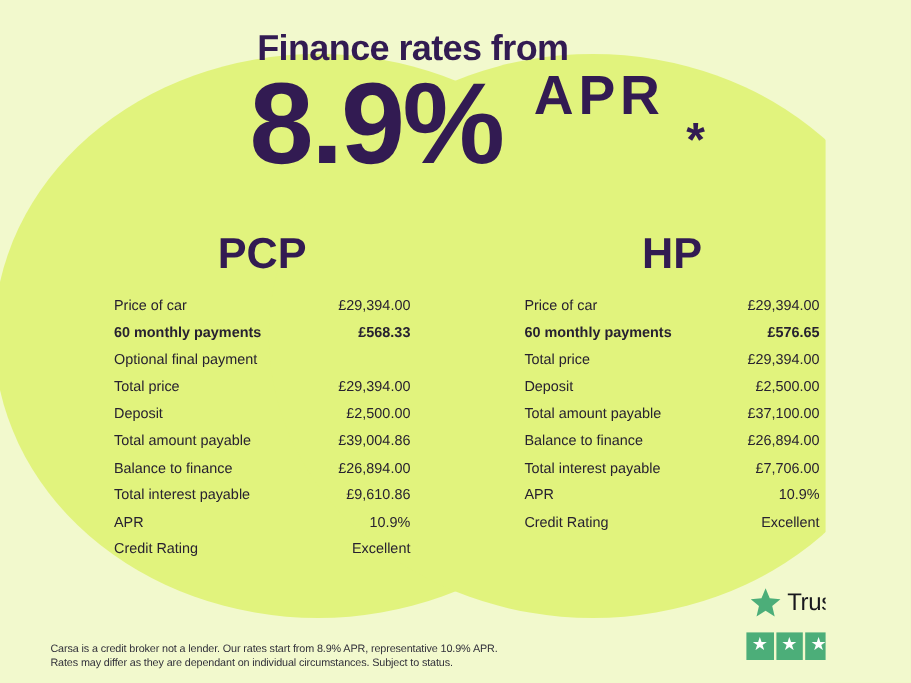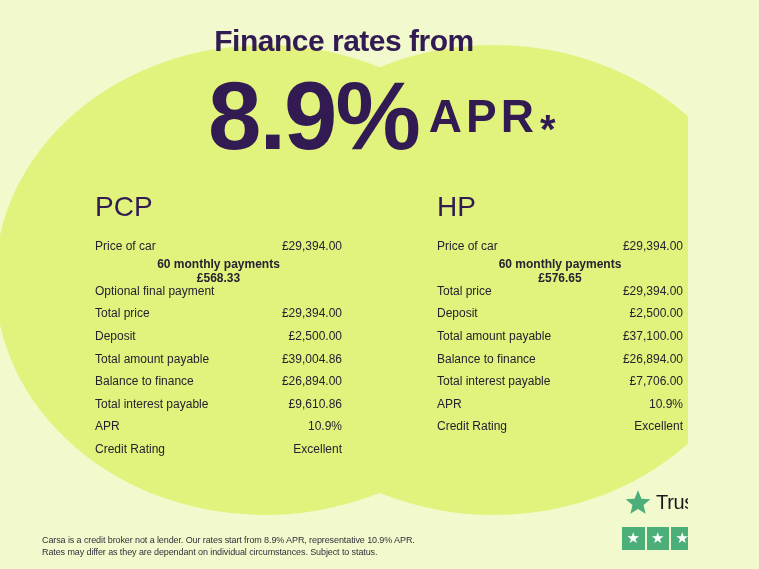--- a/index.html
+++ b/index.html
@@ -31,50 +31,51 @@
     margin: 0;
     text-align: center;
     font-size: 30px;
     font-weight: bold;
     letter-spacing: -0.5px;
     color: var(--purple, #321b52);
   }
 
   .rate-row {
     position: absolute;
-    left: 208px; top: 68px;
-    display: flex;
-    align-items: center;
+    left: 208px; top: 56px;
+    display: flex;
+    align-items: flex-start;
     color: var(--purple, #321b52);
     white-space: nowrap;
+    gap: 16px;
   }
   .rate   { font-size: 96px; font-weight: bold; line-height: 1; letter-spacing: -2px; }
   .apr    { font-size: 46px; font-weight: bold; line-height: 1; letter-spacing: 4px; margin-left: 10px; }
   .ast    { font-size: 40px; font-weight: bold; line-height: 1; align-self: flex-start; margin-top: 41px; margin-left: 2px; }
 
   .col { position: absolute; top: 192px; }
   .col-pcp { left: 95px;  width: 247px; }
   .col-hp  { left: 437px; width: 246px; }
   .col h2 {
     margin: 0 0 13px 0;
-    text-align: left;
-    font-size: 28px;
+    text-align: center;
+    font-size: 36px;
     line-height: 1.05;
-    font-weight: normal;
+    font-weight: bold;
     color: var(--purple, #321b52);
   }
   .row {
     display: flex;
     justify-content: space-between;
     align-items: center;
     height: 22.6px;
     font-size: 12px;
     color: var(--text, #272130);
   }
-  .row.bold { font-weight: bold; flex-direction: column; }
+  .row.bold { font-weight: bold; }
   .row .lbl { text-align: left; }
   .row .val { text-align: right; }
 
   .disclaimer {
     position: absolute;
     left: 27px; top: 519px;
     width: 420px;
     margin: 15px;
     font-size: 9px;
     letter-spacing: -0.1px;

